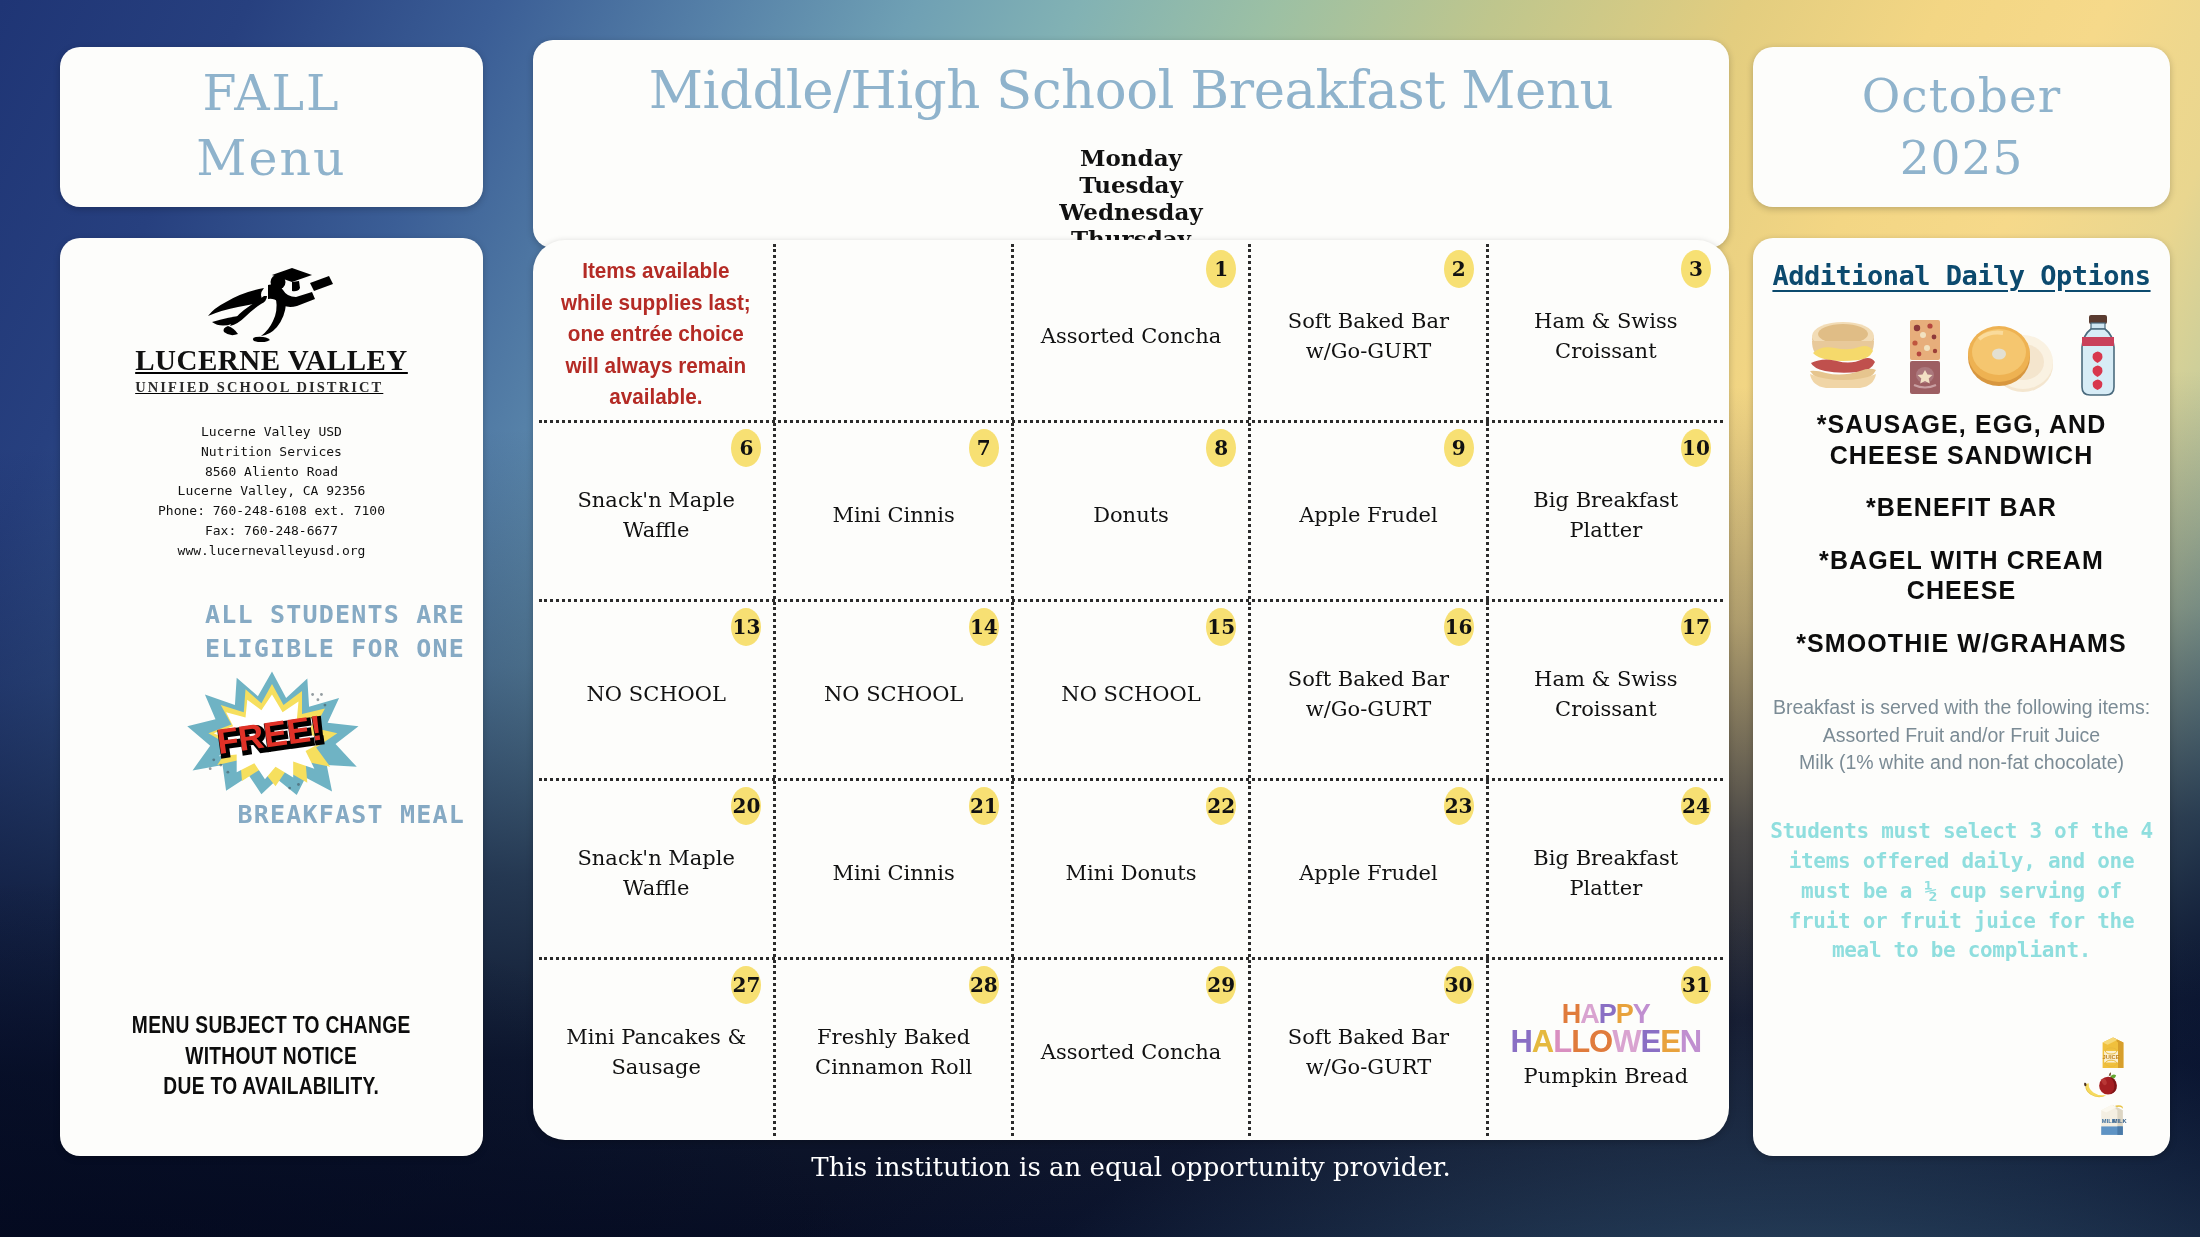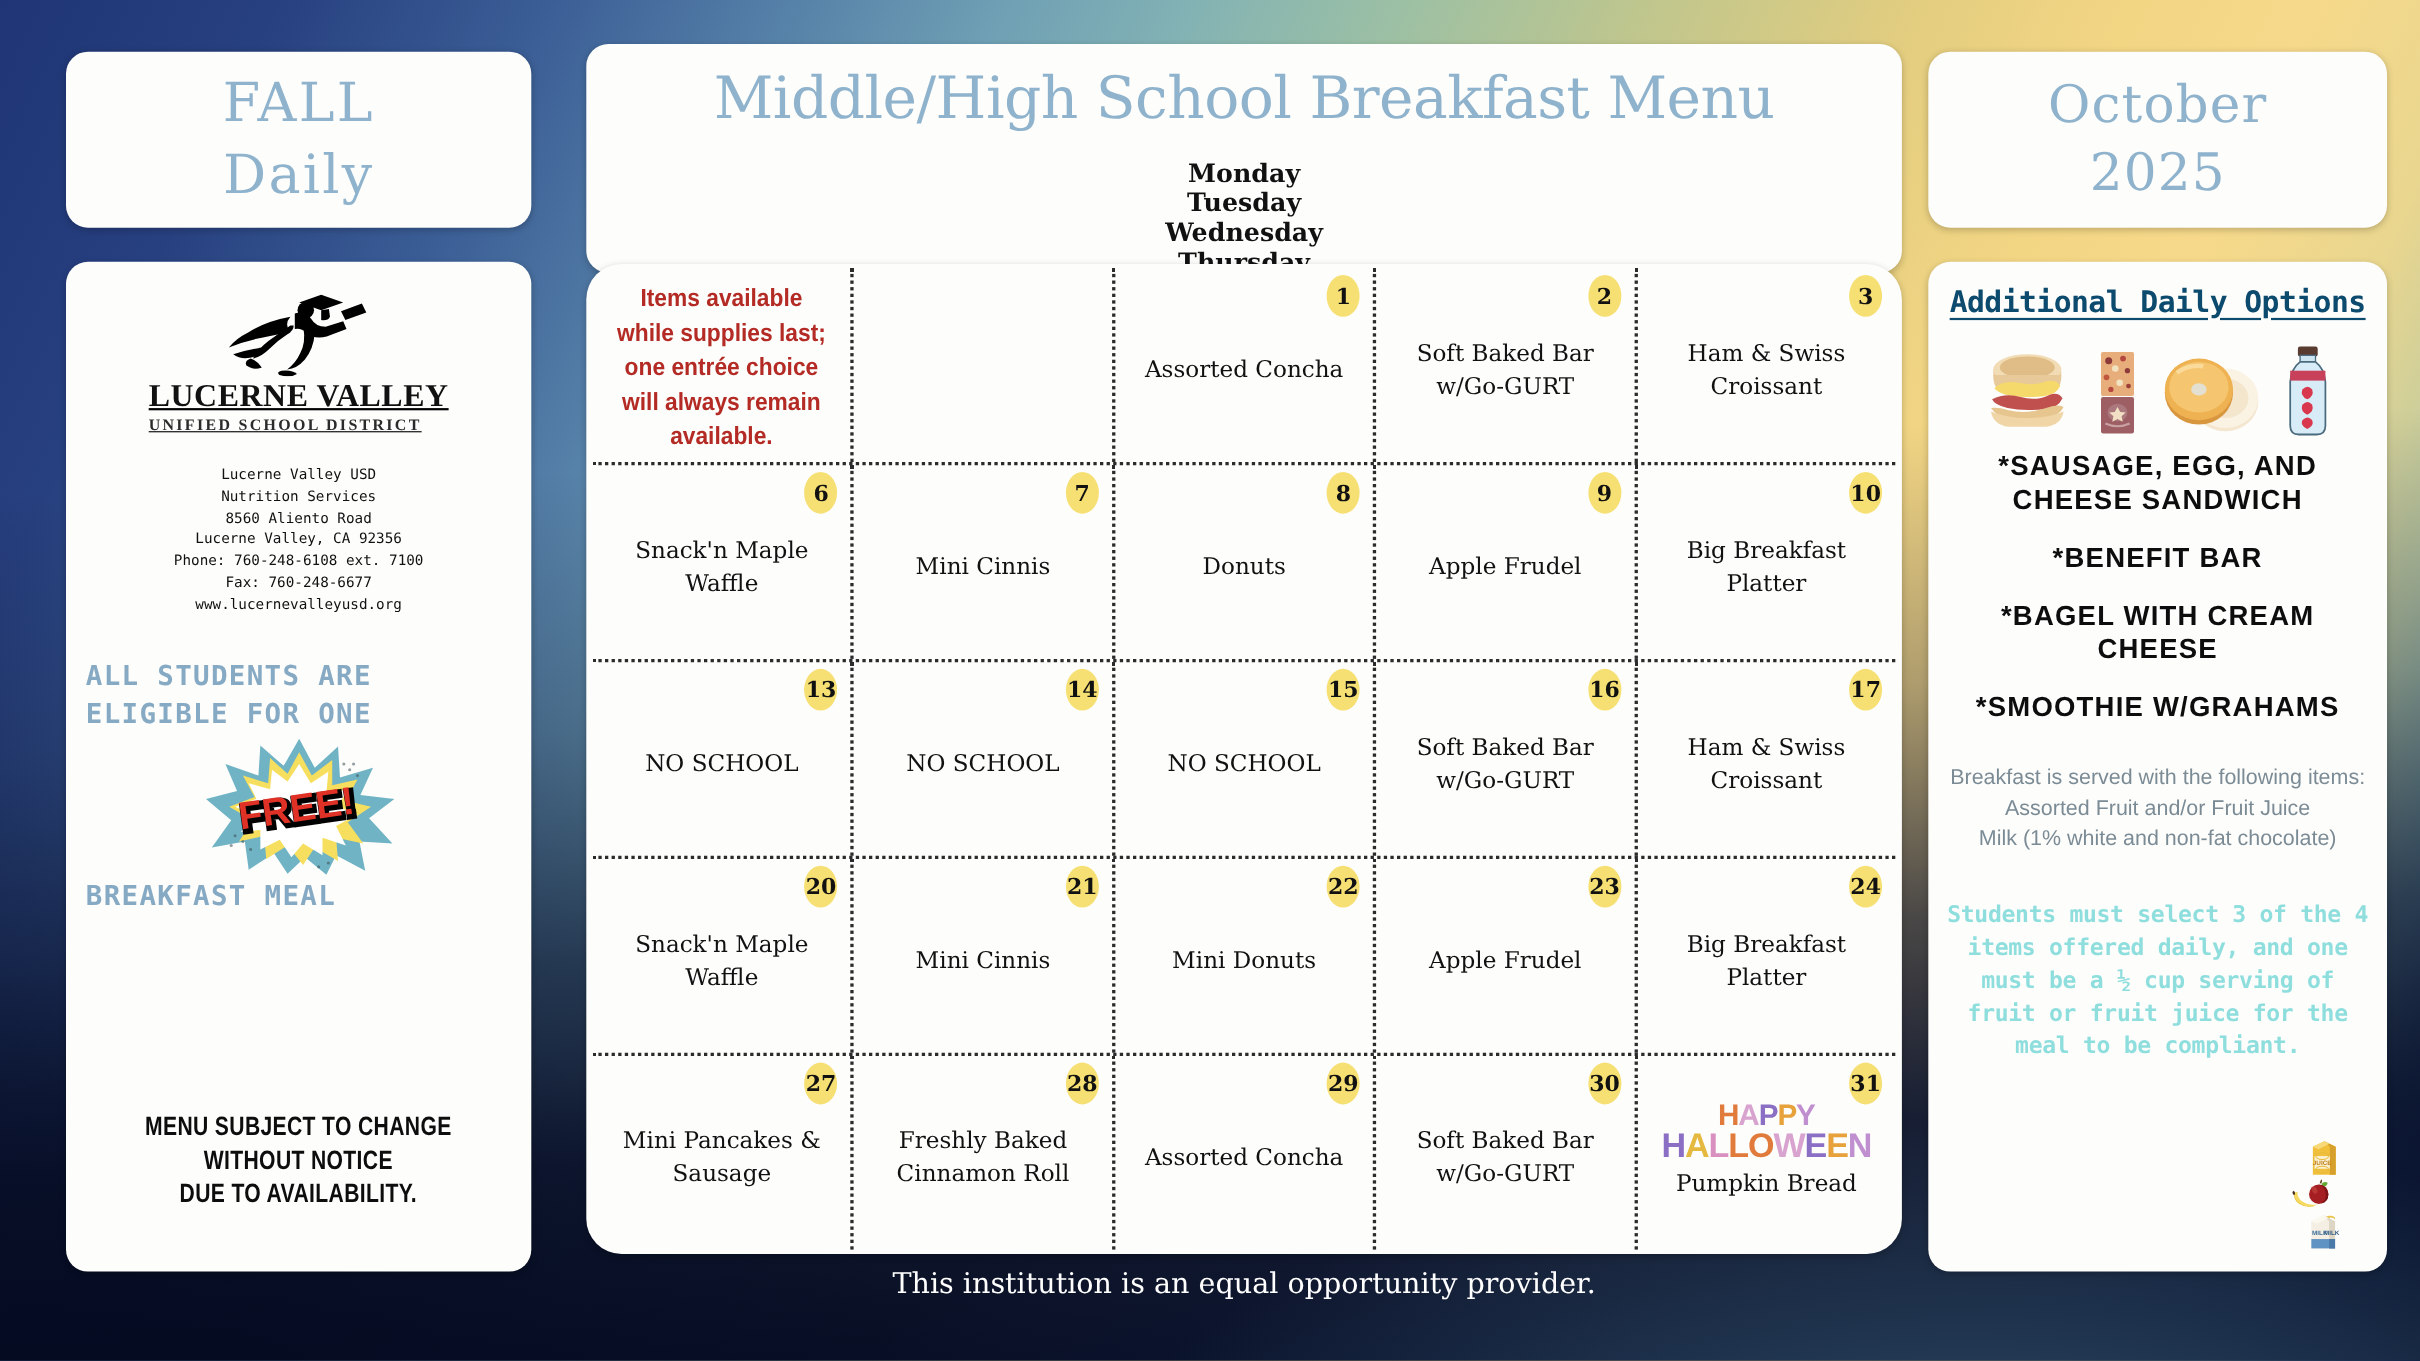--- a/index.html
+++ b/index.html
@@ -116,21 +116,21 @@
 
   .addr {
     font-family: "DejaVu Sans Mono", monospace;
     font-size: 13px;
     color: #111;
     text-align: center;
     line-height: 1.52;
     margin-top: 26px;
   }
 
-  .eligible-block { margin-top: 38px; text-align: left; width: 100%; }
+  .eligible-block { margin-top: 38px; text-align: right; width: 100%; }
   .elig-line {
     font-family: "DejaVu Sans Mono", monospace;
     font-weight: bold;
     font-size: 25px;
     color: #86aac4;
     letter-spacing: 1.2px;
     line-height: 1.35;
   }
 
   
@@ -341,21 +341,21 @@
 <body>
 
 <div id="bg"></div>
 <div id="bg2"></div>
 <div id="bg3"></div>
 
 <div id="page">
 
   <div class="card" id="fall-card">
     <div class="fall-line">FALL</div>
-    <div class="fall-line">Daily</div>
+    <div class="fall-line">Menu</div>
   </div>
 
   <div class="card" id="info-card">
 
     <div class="logo-wrap">
       <svg class="logo-mark" width="132" height="76" viewBox="0 0 132 76">
         <g fill="#000">
 
           <path d="M66 9 l20 -7 l20 7 l-20 7 z"></path>
           <path d="M86 16 l0 9 q6 1 8 -3 l-1 -7 z"></path>

